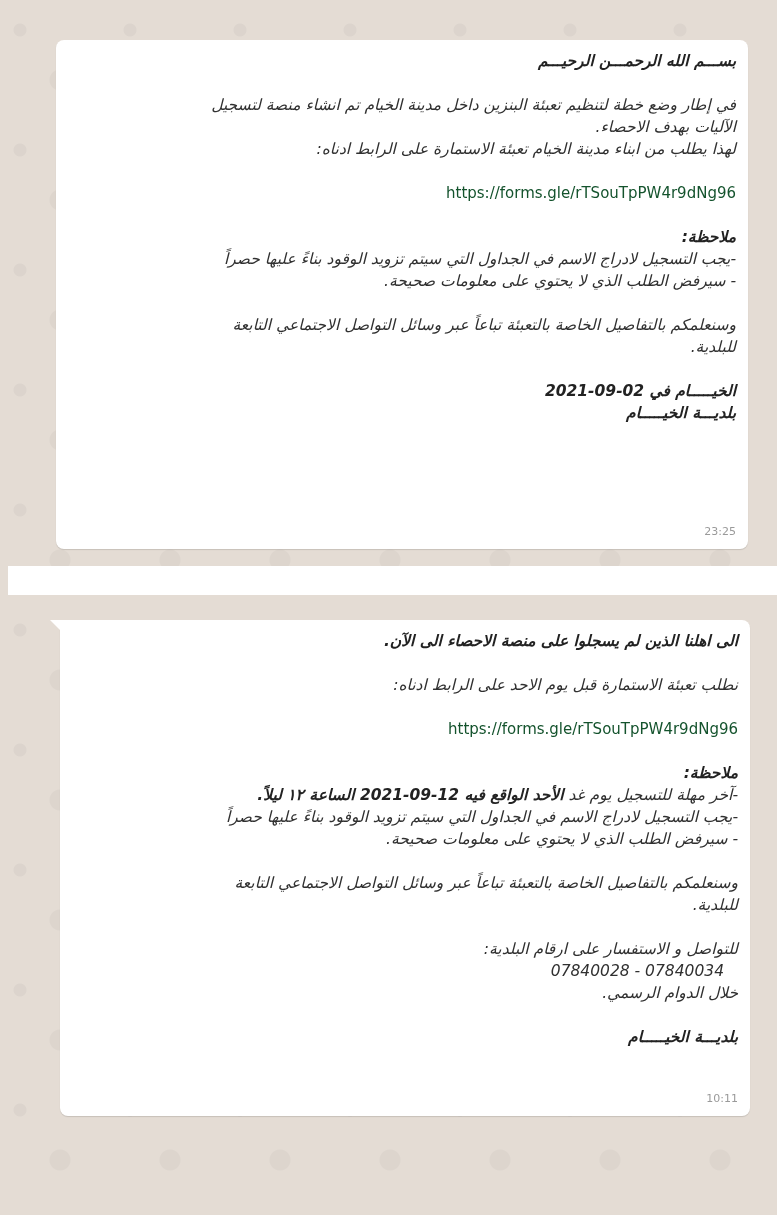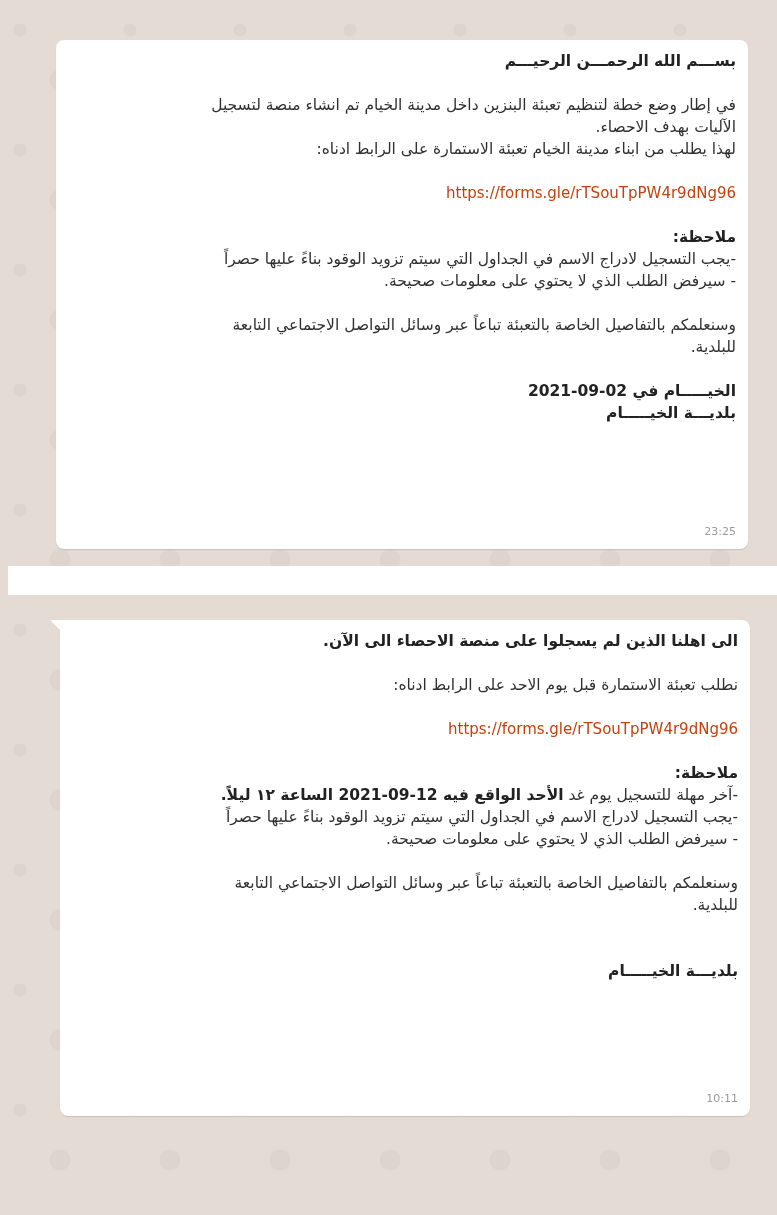--- a/index.html
+++ b/index.html
@@ -31,25 +31,25 @@
     color: #303030;
     font-size: 15.5px;
     line-height: 22px;
   }
   .bubble1 { left: 56px; top: 40px; width: 692px; height: 509px; padding: 10px 12px 0 14px; }
   .bubble2 { left: 60px; top: 620px; width: 690px; height: 496px; padding: 10px 12px 0 14px; border-top-left-radius: 0; }
   .bubble2::before {
     content: ""; position: absolute; left: -10px; top: 0;
     border-top: 12px solid #ffffff; border-left: 12px solid transparent;
   }
-  .line { display: block; white-space: nowrap; }
+  .line { display: block; white-space: nowrap; font-style: italic; }
   .b { font-weight: bold; color: #222; }
   .gap { height: 22px; }
   .link {
-    color: #c2410c; direction: ltr; text-align: right; display: block; font-size: 15px;
+    color: #14532d; direction: ltr; text-align: right; display: block; font-size: 15px;
   }
   .time {
     position: absolute; right: 12px; bottom: 6px;
     font-size: 11px; color: #9a9a9a; direction: ltr; margin-left: 21px;
   }
 </style>
 </head>
 <body>
 
 <div class="wallpaper"></div>
@@ -85,16 +85,21 @@
   <a class="link">https://forms.gle/rTSouTpPW4r9dNg96</a>
   <div class="gap"></div>
   <span class="line b">ملاحظة:</span>
   <span class="line"><span>-آخر مهلة للتسجيل يوم غد </span><span class="b">الأحد الواقع فيه 12-09-2021 الساعة ١٢ ليلاً.</span></span>
   <span class="line">-يجب التسجيل لادراج الاسم في الجداول التي سيتم تزويد الوقود بناءً عليها حصراً</span>
   <span class="line"> -  سيرفض الطلب الذي لا يحتوي على معلومات صحيحة.</span>
   <div class="gap"></div>
   <span class="line">وسنعلمكم بالتفاصيل الخاصة بالتعبئة تباعاً عبر وسائل التواصل الاجتماعي التابعة</span>
   <span class="line">للبلدية.</span>
   <div class="gap"></div>
+  <div style="padding-right:0; margin-right:0; text-align:left; direction:ltr; padding-left:366px;">
+    <span class="line" style="direction:rtl; text-align:right;">للتواصل و الاستفسار  على ارقام البلدية:</span>
+    <span class="line" style="direction:ltr; text-align:right; padding-right:14px;">07840028 - 07840034</span>
+    <span class="line" style="direction:rtl; text-align:right;">خلال الدوام الرسمي.</span>
+  </div>
   <div class="gap"></div>
   <span class="line b">بلديـــة الخيـــــام</span>
   <span class="time">10:11</span>
 </div>
 
 </body></html>

